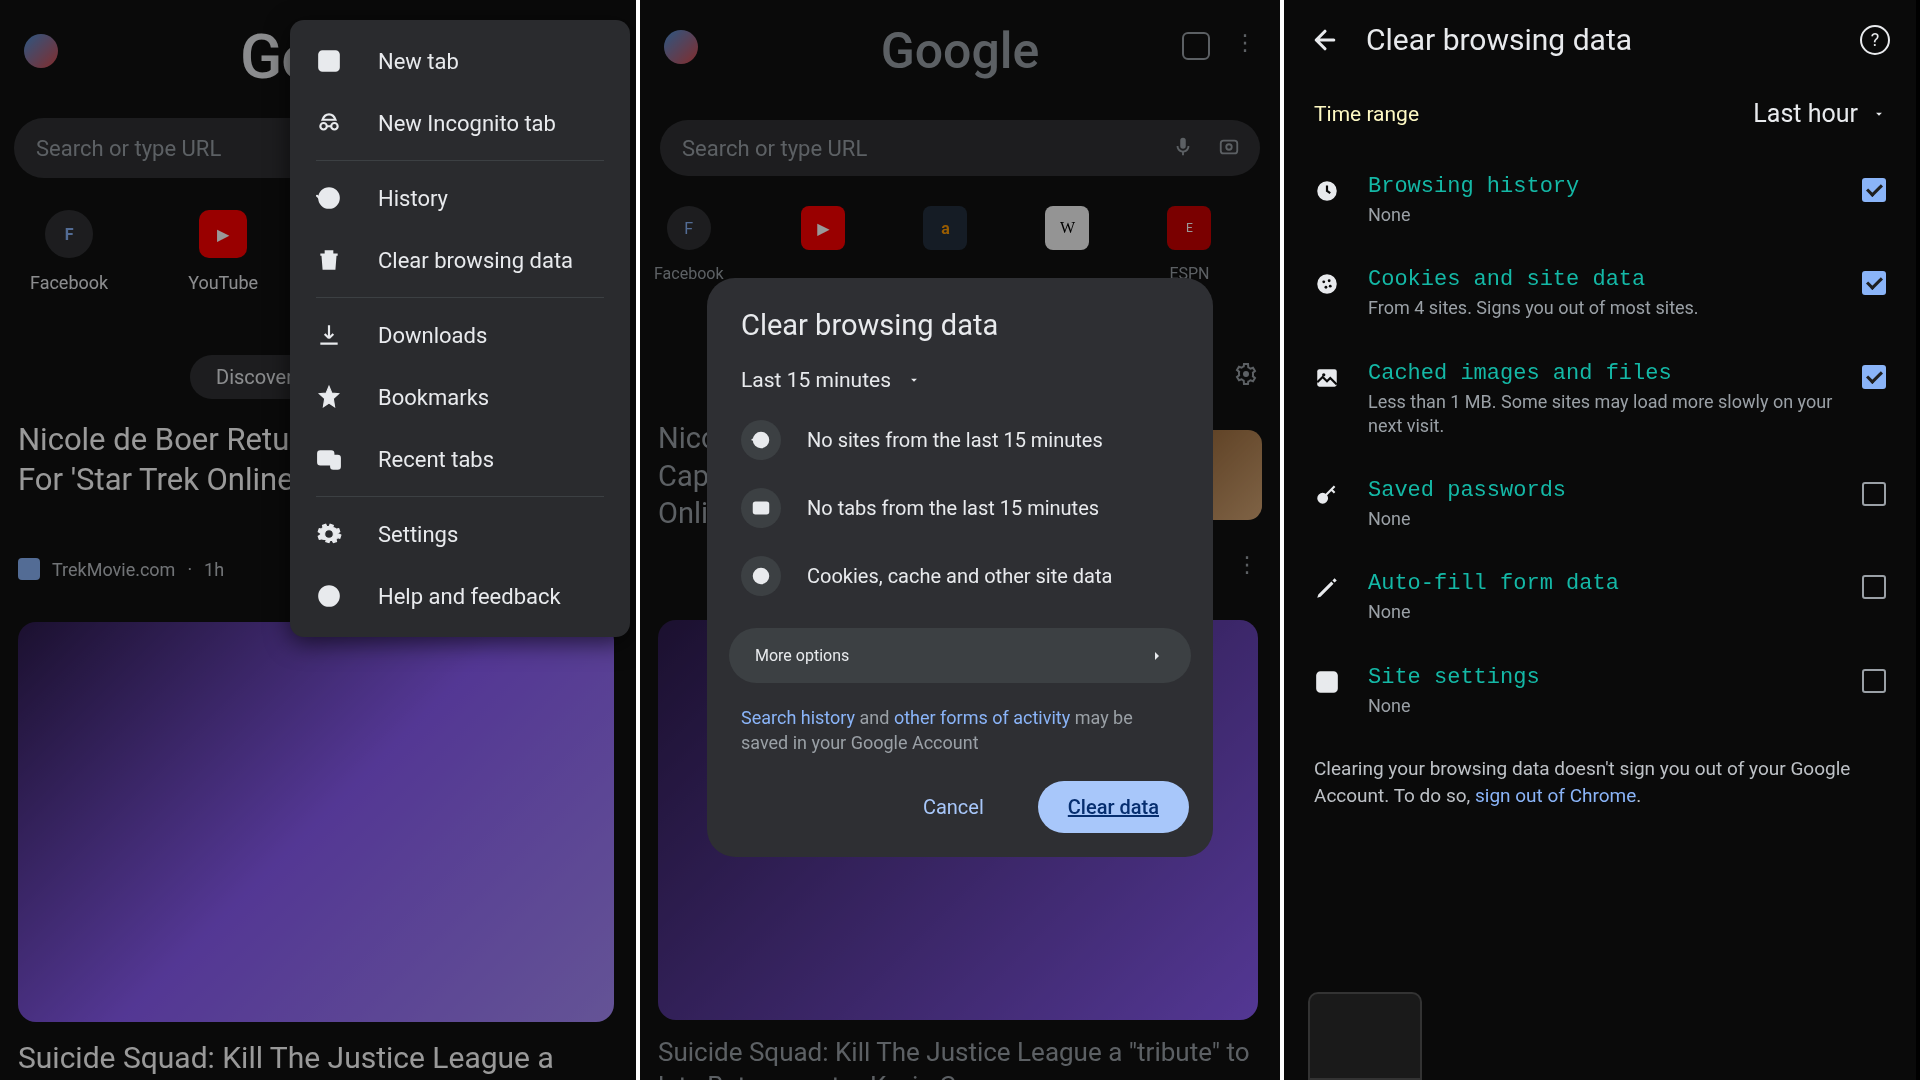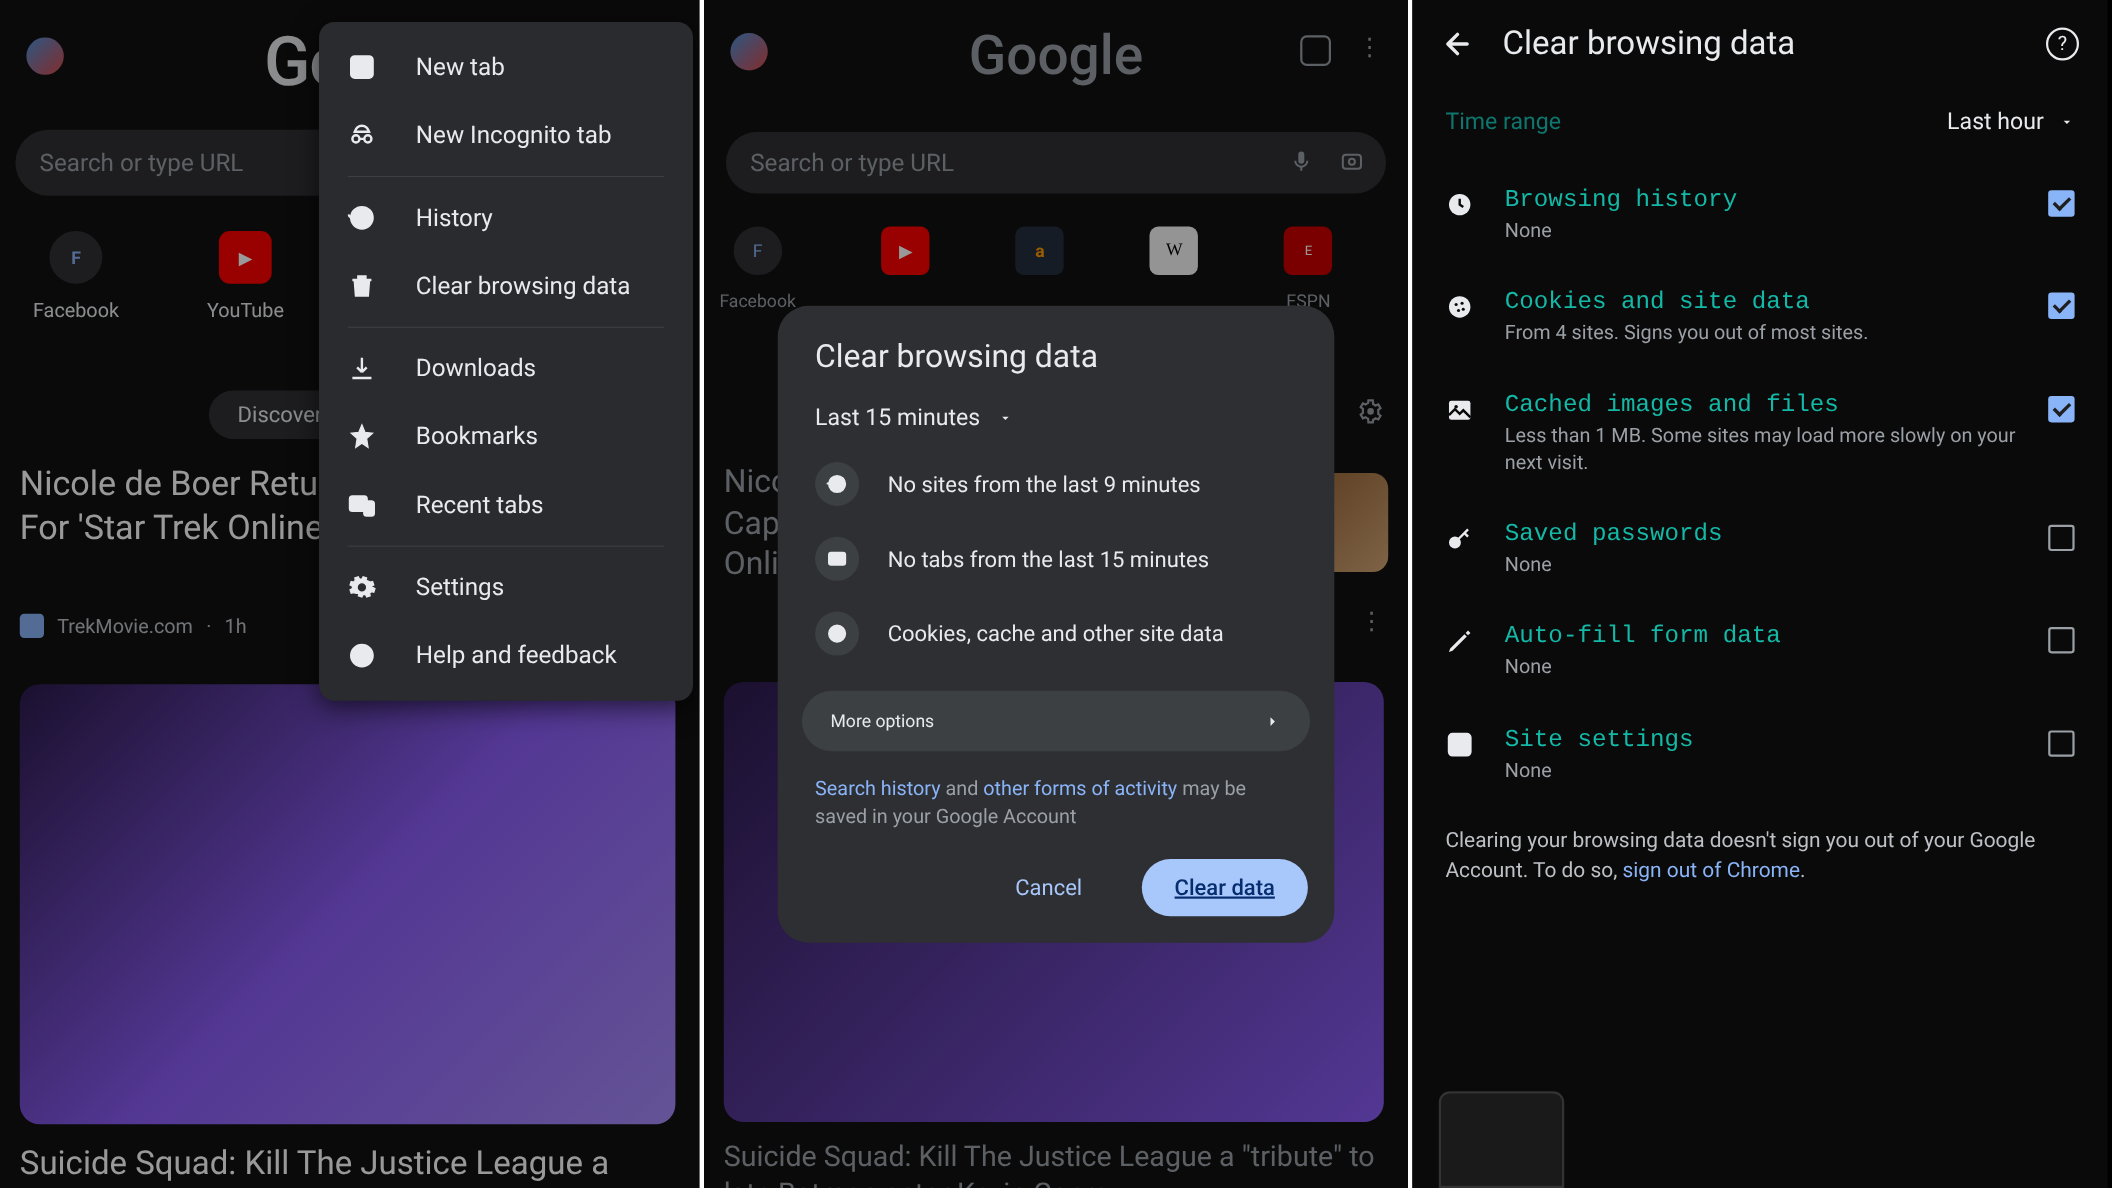--- a/index.html
+++ b/index.html
@@ -67,22 +67,22 @@
   .dlg-actions { display: flex; justify-content: flex-end; gap: 32px; padding: 26px 24px 0 24px; }
   .btn-text { color: #a8c7fa; font-size: 20px; padding: 14px 22px; cursor: pointer; }
   .btn-primary { background: #a8c7fa; color: #062e6f; font-size: 20px; font-weight: 500; padding: 14px 30px; border-radius: 28px; cursor: pointer; text-decoration: underline; }
 
   
   .p3-header { display: flex; align-items: center; gap: 26px; padding: 22px 26px; }
   .p3-back { width: 30px; height: 30px; }
   .p3-title { color: #e8eaed; font-size: 30px; flex: 1; }
   .p3-help { width: 30px; height: 30px; border: 2px solid #e8eaed; border-radius: 50%; display: flex; align-items: center; justify-content: center; color: #e8eaed; font-size: 18px; }
   .p3-timerange { display: flex; align-items: center; justify-content: space-between; padding: 20px 30px 26px 30px; }
-  .p3-tr-label { color: #0f766e; font-size: 21px; }
-  .p3-tr-val { color: #e8eaed; font-size: 21px; display: flex; align-items: center; gap: 14px; }
+  .p3-tr-label { color: #fef9c3; font-size: 21px; }
+  .p3-tr-val { color: #e8eaed; font-size: 25px; display: flex; align-items: center; gap: 14px; }
   .opt-row { display: flex; align-items: flex-start; gap: 26px; padding: 20px 30px; }
   .opt-ico { width: 28px; height: 28px; flex-shrink: 0; margin-top: 4px; }
   .opt-ico svg { width: 26px; height: 26px; fill: #e8eaed; }
   .opt-body { flex: 1; }
   .opt-title { color: #14b8a6; font-size: 22px; margin-bottom: 4px; font-family: Liberation Mono, monospace; }
   .opt-sub { color: #9aa0a6; font-size: 18px; line-height: 1.35; }
   .checkbox { width: 24px; height: 24px; flex-shrink: 0; border-radius: 3px; margin-top: 4px; }
   .checkbox.checked { background: #8ab4f8; }
   .checkbox.checked::after { content: ""; display: block; width: 6px; height: 12px; border: solid #1f1f1f; border-width: 0 3px 3px 0; transform: rotate(45deg); margin: 3px 0 0 8px; }
   .checkbox.unchecked { border: 2.5px solid #9aa0a6; }
@@ -261,21 +261,21 @@
           <path d="M7 10l5 5 5-5z"></path>
         </svg>
     </div>
     <div class="dlg-row">
       <div class="dlg-row-ico">
           <svg viewBox="0 0 24 24" fill="none" stroke="#e8eaed" stroke-width="2">
             <circle cx="12" cy="12" r="8"></circle>
             <path d="M12 8v4l3 2M3 12l-1-1m1 1l1-1"></path>
           </svg>
         </div>
-      <div class="dlg-row-text">No sites from the last 9 minutes</div>
+      <div class="dlg-row-text">No sites from the last 15 minutes</div>
     </div>
     <div class="dlg-row">
       <div class="dlg-row-ico">
           <svg viewBox="0 0 24 24" fill="none" stroke="#e8eaed" stroke-width="2">
             <rect x="4" y="6" width="16" height="12" rx="2"></rect>
             <path d="M4 9h16"></path>
           </svg>
         </div>
       <div class="dlg-row-text">No tabs from the last 15 minutes</div>
     </div>

